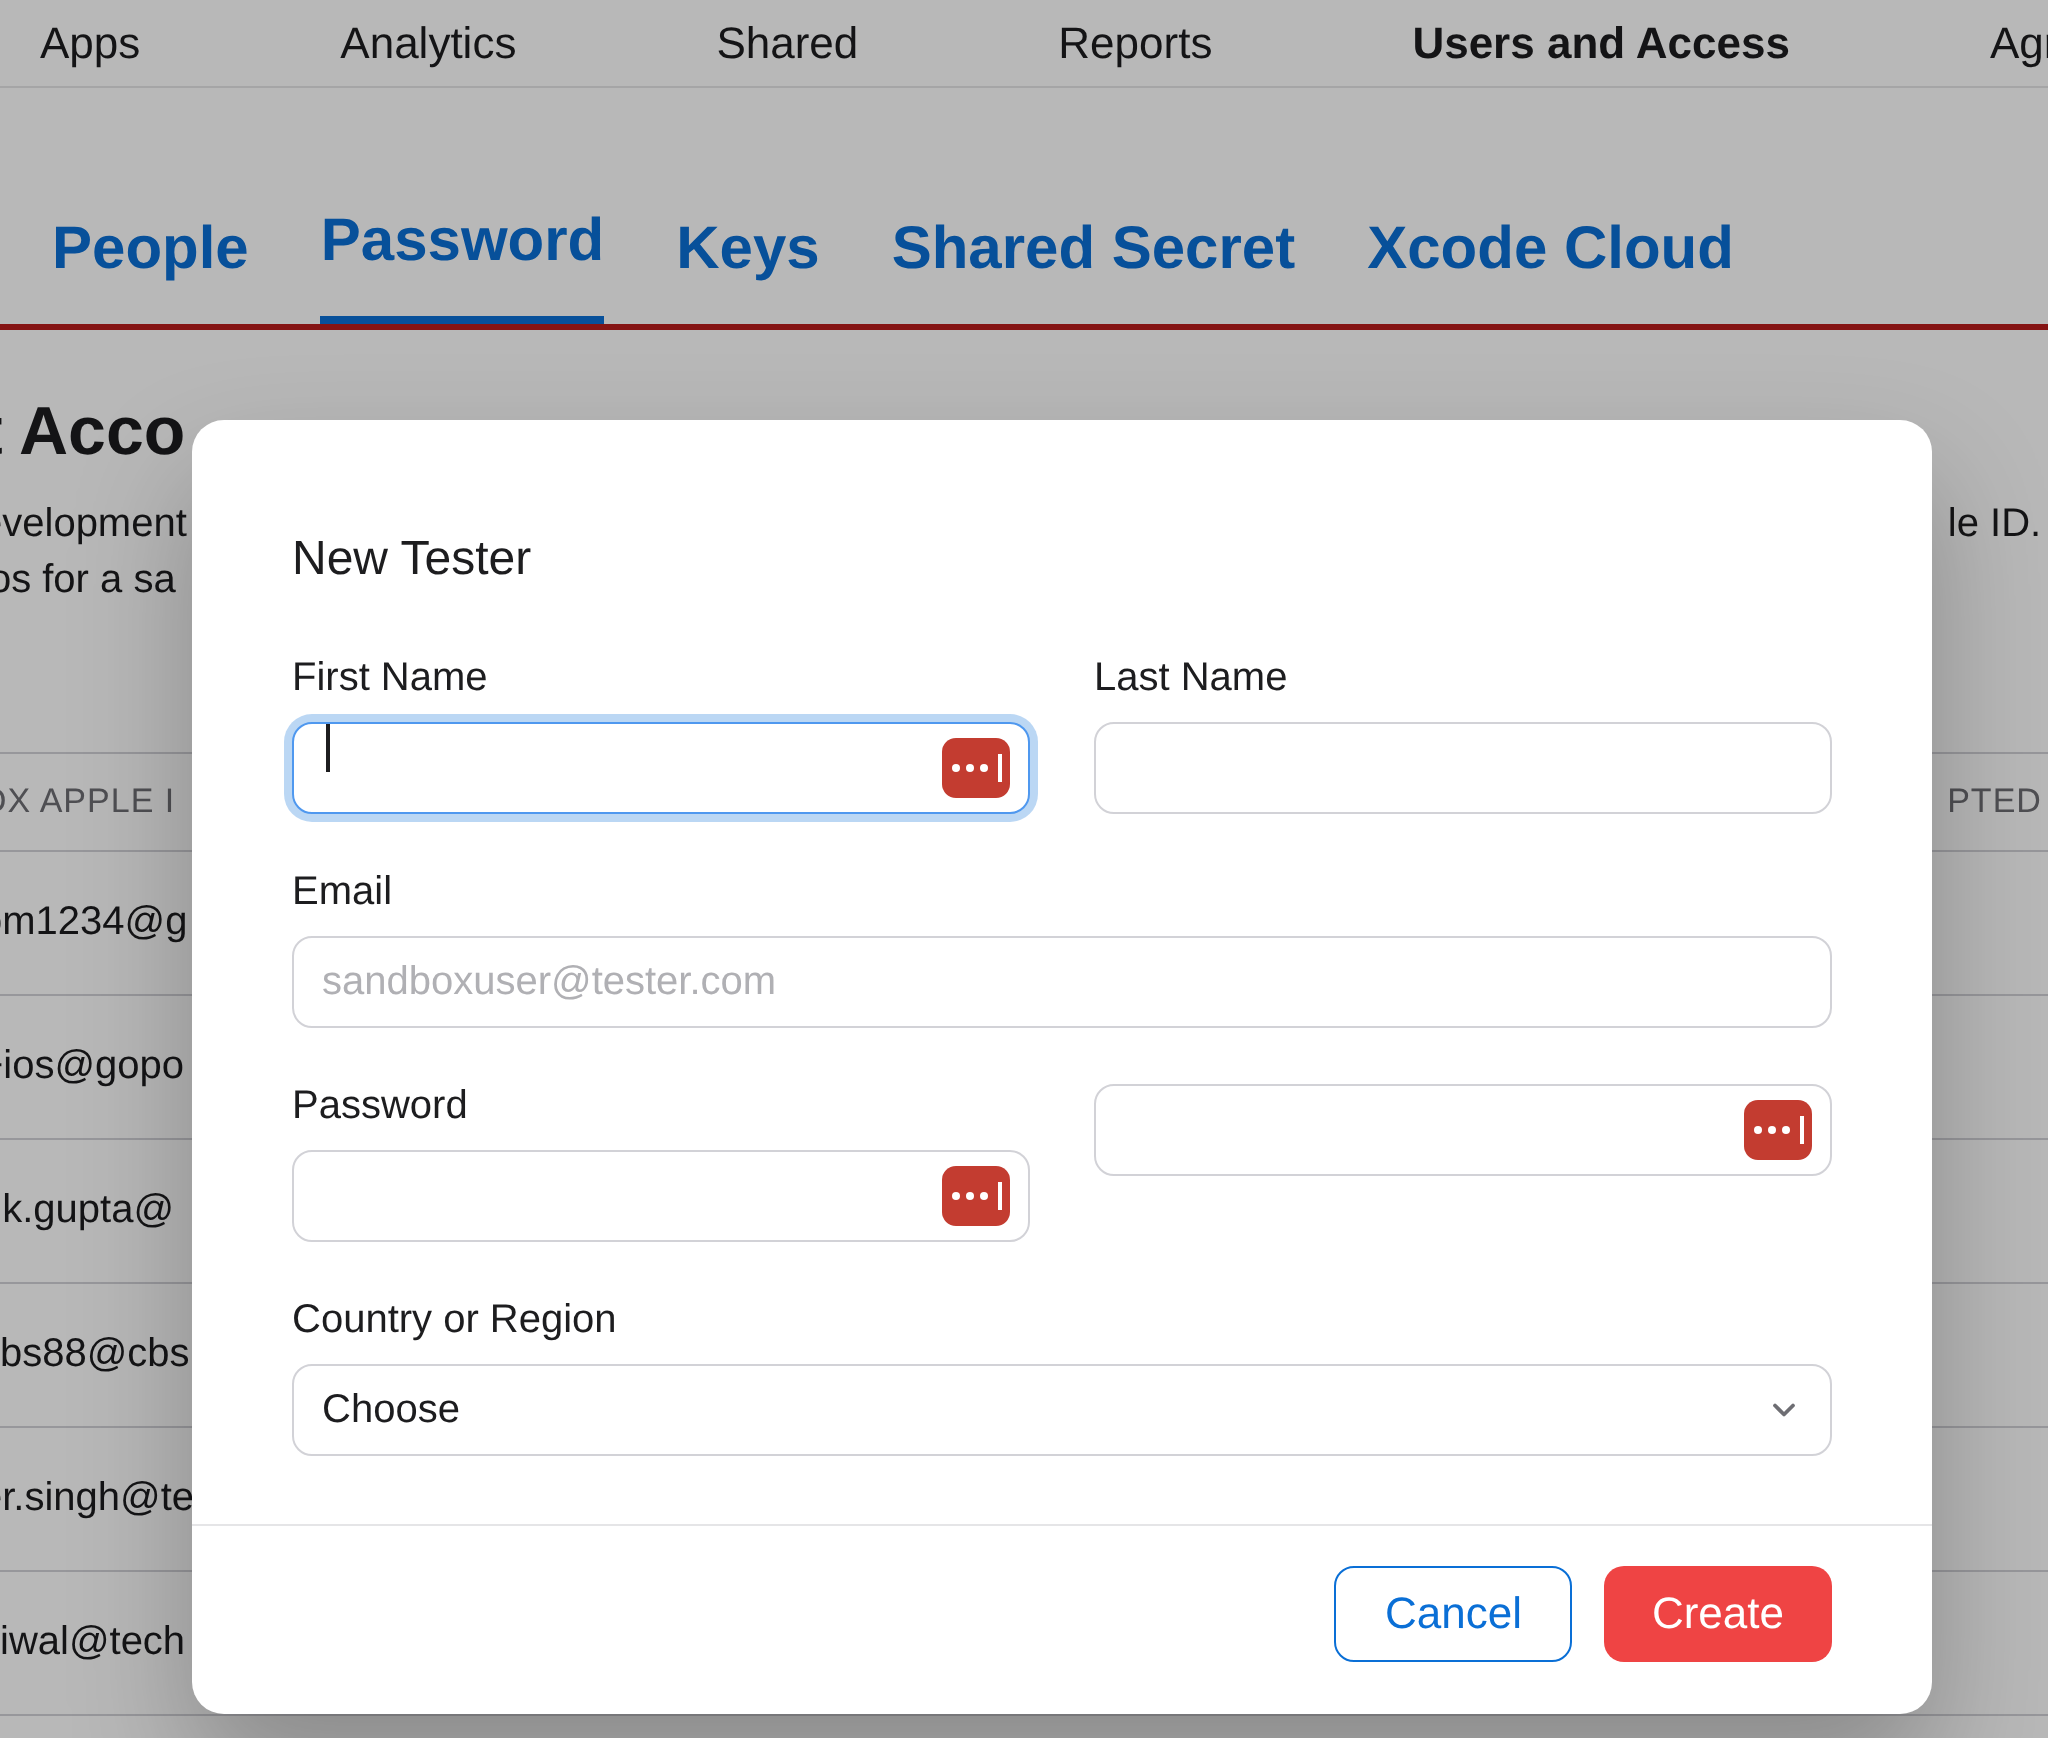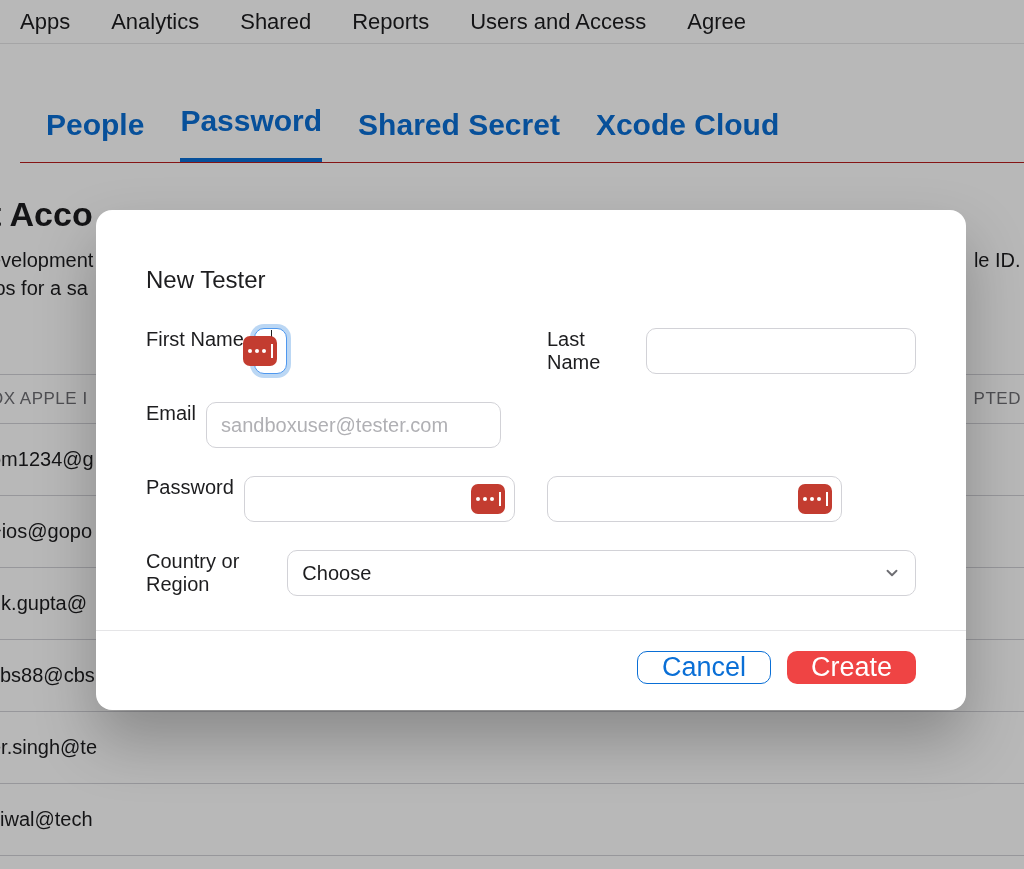--- a/index.html
+++ b/index.html
@@ -1,24 +1,24 @@
 <!DOCTYPE html>
 <html><head>
 <meta charset="utf-8">
 <style>
   * { box-sizing: border-box; margin: 0; padding: 0; }
   html, body { width: 1024px; height: 869px; overflow: hidden; font-family: -apple-system, "SF Pro Text", "Helvetica Neue", Arial, sans-serif; background: #fff; color: #1d1d1f; }
 
   
-  .topnav { height: 44px; border-bottom: 1px solid #e5e5e7; display: flex; align-items: center; padding: 0 20px; gap: 41px; font-size: 22px; font-weight: 500; color: #1d1d1f; overflow: hidden; white-space: nowrap; }
+  .topnav { height: 44px; border-bottom: 1px solid #e5e5e7; display: flex; align-items: center; padding: 0 20px; gap: 100px; font-size: 22px; font-weight: 500; color: #1d1d1f; overflow: hidden; white-space: nowrap; }
   .topnav .item { cursor: pointer; }
-  .topnav .item.active { font-weight: 400; }
+  .topnav .item.active { font-weight: 700; }
 
   
-  .subnav { display: flex; align-items: flex-end; gap: 36px; padding: 48px 0 0 26px; font-size: 30px; font-weight: 600; color: #0a6fd6; border-bottom: 1px solid #b91c1c; margin-left: 20px; }
+  .subnav { display: flex; align-items: flex-end; gap: 36px; padding: 48px 0 0 26px; font-size: 30px; font-weight: 600; color: #0a6fd6; border-bottom: 3px solid #b91c1c; }
   .subnav .tab { padding: 12px 0 20px 0; cursor: pointer; }
   .subnav .tab.active { border-bottom: 4px solid #0a6fd6; }
 
   
   .page { padding: 32px 0 0 0; }
   .page h1 { font-size: 34px; font-weight: 700; margin: 0 0 12px 0; padding-left: 0; margin-left: -10px; }
   .page .desc { font-size: 20px; color: #1d1d1f; line-height: 1.4; margin-left: -10px; }
 
   .colheads { display: flex; margin-top: 72px; padding: 14px 0; border-top: 1px solid #d2d2d7; border-bottom: 1px solid #d2d2d7; font-size: 17px; color: #6e6e73; letter-spacing: 0.5px; margin-left: -10px; }
   .colheads .c1 { width: 640px; }
@@ -27,21 +27,21 @@
   .rows { margin-left: -10px; }
   .rows .row { padding: 24px 0; border-bottom: 1px solid #d2d2d7; font-size: 20px; color: #1d1d1f; }
 
   
   .scrim { position: absolute; inset: 0; background: rgba(0,0,0,0.28); }
   .modal { position: absolute; left: 96px; top: 210px; width: 870px; background: #fff; border-radius: 16px; box-shadow: 0 30px 60px rgba(0,0,0,0.25); overflow: hidden; }
   .modal-body { padding: 56px 50px 34px 50px; }
   .modal h2 { font-size: 24px; font-weight: 400; }
 
   .form { margin-top: 34px; display: grid; grid-template-columns: 1fr 1fr; column-gap: 32px; row-gap: 28px; }
-  .field { display: flex; flex-direction: row; gap: 10px; }
+  .field { display: flex; flex-direction: column; gap: 10px; }
   .field.full { grid-column: 1 / -1; }
   .label { font-size: 20px; color: #1d1d1f; }
   .input-wrap { position: relative; }
   .input, .select {
     width: 100%; height: 46px; padding: 0 14px; font-size: 20px;
     border: 1px solid #d2d2d7; border-radius: 10px; background: #fff; color: #0f766e;
   }
   .input::placeholder { color: #b0b0b4; }
   .input.focused { outline: none; border: 1px solid #4f98ef; box-shadow: 0 0 0 4px rgba(10,111,214,0.28); }
   .select { display: flex; align-items: center; justify-content: space-between; cursor: pointer; color: #1d1d1f; }
@@ -50,41 +50,42 @@
 
   .pw-badge {
     position: absolute; right: 10px; top: 50%; transform: translateY(-50%);
     width: 34px; height: 30px; background: #c33c30; border-radius: 7px;
     display: flex; align-items: center; justify-content: center; gap: 3px;
   }
   .pw-badge .dot { width: 4px; height: 4px; border-radius: 50%; background: #fff; }
   .pw-badge .cursor { width: 2px; height: 14px; background: #fff; margin-left: 2px; }
 
   .modal-footer { border-top: 1px solid #e5e5e7; padding: 20px 50px 26px 50px; display: flex; justify-content: flex-end; gap: 16px; }
-  .btn { height: 33px; padding: 0 24px; font-size: 27px; border-radius: 10px; cursor: pointer; display: inline-flex; align-items: center; justify-content: center; }
+  .btn { height: 48px; padding: 0 24px; font-size: 22px; border-radius: 10px; cursor: pointer; display: inline-flex; align-items: center; justify-content: center; }
   .btn-secondary { background: #fff; color: #0a6fd6; border: 1.5px solid #0a6fd6; }
   .btn-primary { background: #ef4444; color: #fff; border: none; }
 
   .caret { display: inline-block; width: 1.5px; height: 24px; background: #1d1d1f; vertical-align: middle; margin-left: 2px; }
 </style>
 </head>
 <body>
 
 <div class="topnav">
   <span class="item">Apps</span>
   <span class="item">Analytics</span>
   <span class="item">Shared</span>
   <span class="item">Reports</span>
   <span class="item active">Users and Access</span>
   <span class="item">Agree</span>
 </div>
 
 <div class="subnav">
   <span class="tab">People</span>
   <span class="tab active">Password</span>
+  <span class="tab">Keys</span>
   <span class="tab">Shared Secret</span>
   <span class="tab">Xcode Cloud</span>
 </div>
 
 <div class="page">
   <h1>t Acco</h1>
   <div class="desc">
     <span>evelopment</span>
     <span style="float:right; margin-right:-14px">le ID. T</span><br>
     <span>ios for a sa</span>

